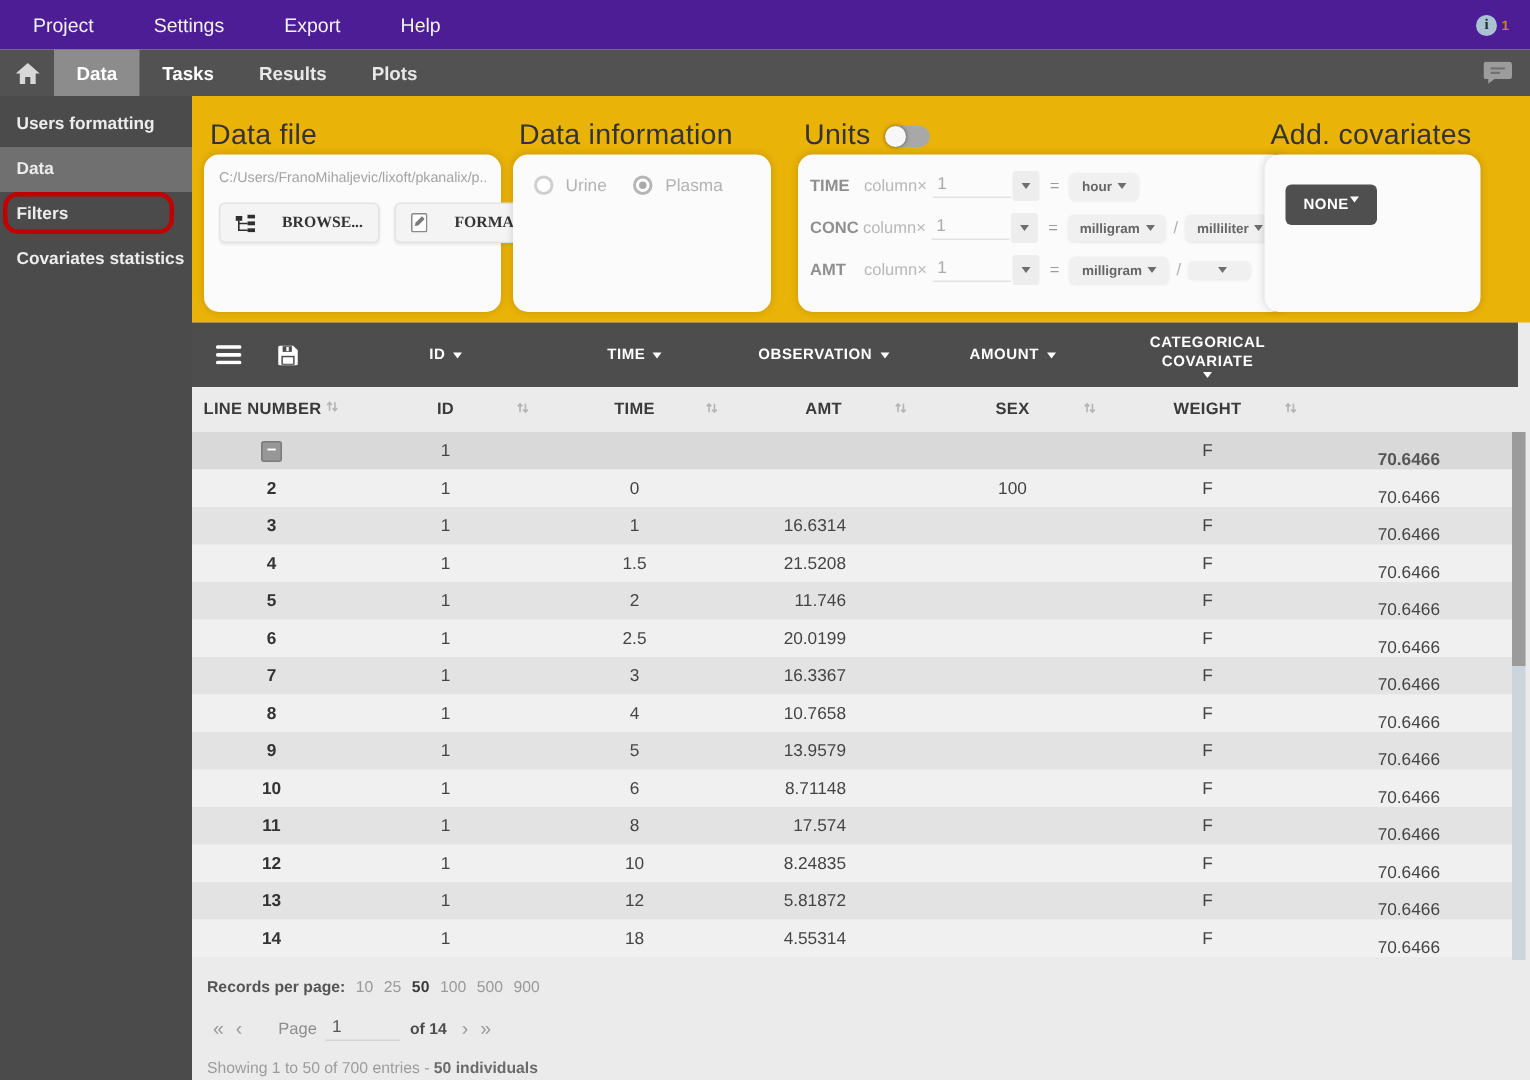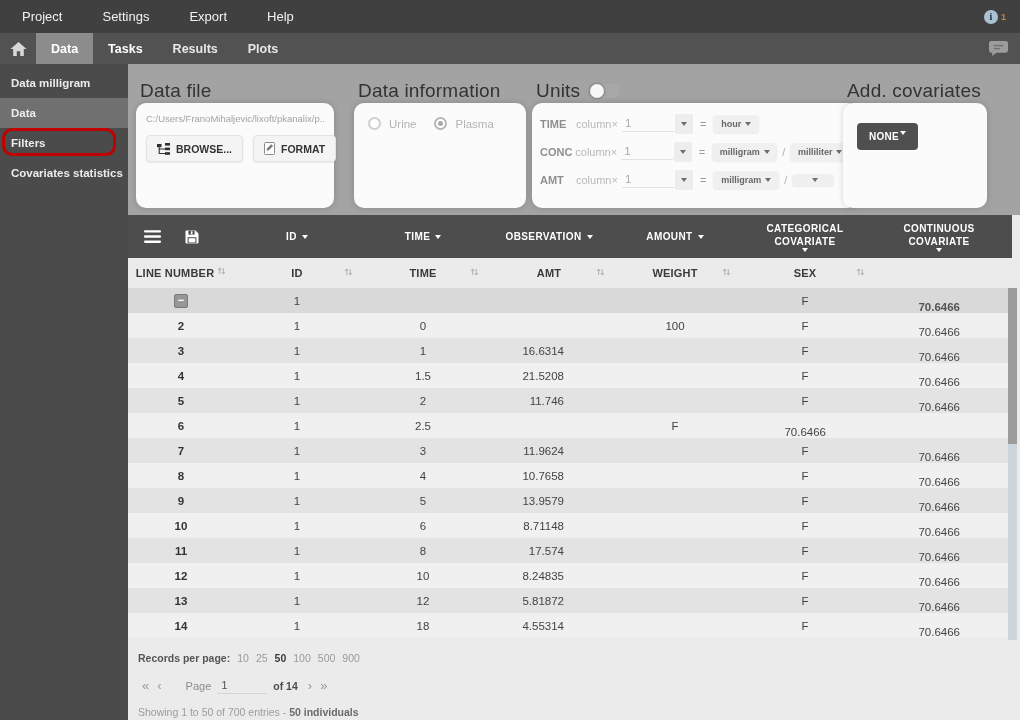--- a/index.html
+++ b/index.html
@@ -1,20 +1,20 @@
 <!DOCTYPE html>
 <html><head>
 <meta charset="utf-8">
 <style>
   * { box-sizing: border-box; margin: 0; padding: 0; }
   html,body { width:1020px; height:720px; overflow:hidden; }
   body { font-family:"Liberation Sans", sans-serif; background:#ebebeb; font-size:12px; }
 
   
-  .menubar { height:33px; background:#404040; display:flex; align-items:center; color:#f2f2f2; }
+  .menubar { height:33px; background:#4c1d95; display:flex; align-items:center; color:#f2f2f2; }
   .menubar .menu-item { padding:0 18px; margin-left:4px; font-size:13px; cursor:pointer; }
   .menubar-right { margin-left:auto; margin-right:14px; display:flex; align-items:center; gap:3px; }
   .info-circle { width:14px; height:14px; border-radius:50%; background:#a9c3d3; color:#1d2b36;
     font-size:10px; font-weight:bold; display:flex; align-items:center; justify-content:center; font-family:"Liberation Serif",serif; }
   .info-count { color:#c8862b; font-size:9px; font-weight:bold; }
 
   
   .tabbar { height:31px; background:#525252; display:flex; align-items:stretch; color:#e8e8e8; }
   .home-btn { width:36px; display:flex; align-items:center; justify-content:center; cursor:pointer; }
   .tab { padding:0 15px; display:flex; align-items:center; font-size:12.5px; font-weight:600; cursor:pointer; }
@@ -26,35 +26,35 @@
   .shell { display:flex; height:656px; }
   .sidebar { width:128px; background:#4b4b4b; flex:none; padding-top:4px; }
   .side-item { height:30px; display:flex; align-items:center; padding-left:11px; color:#ececec;
     font-size:11.5px; font-weight:700; cursor:pointer; position:relative; }
   .side-item.active { background:#707070; }
   .annotation { position:absolute; left:2px; top:0px; width:114px; height:28px;
     border:3px solid #c10000; border-radius:10px; pointer-events:none; }
   .main { flex:1; display:flex; flex-direction:column; background:#ebebeb; }
 
   
-  .cards-strip { height:151px; background:#a3a3a3; position:relative; flex:none;padding-left:32px; }
+  .cards-strip { height:151px; background:#eab308; position:relative; flex:none;padding-left:32px; }
   .section { position:absolute; top:15px; }
   .section-title { font-size:19px; color:#333; letter-spacing:0.2px; padding-left:4px; height:24px; display:flex; align-items:center; gap:10px; }
   .card { background:#fbfbfb; border-radius:10px; box-shadow:0 0 6px rgba(0,0,0,0.16); height:105px; }
   .sec-datafile { left:8px; width:198px; }
-  .sec-datainfo { left:226px; width:172px; }
+  .sec-datainfo { left:214px; width:172px; }
   .sec-units { left:404px; width:326px; }
   .sec-addcov { left:715px; width:144px; }
 
   .datafile-card { padding:10px 10px 0 10px; }
   .file-path { font-size:9.5px; color:#a3a3a3; white-space:nowrap; overflow:hidden; }
   .file-buttons { display:flex; gap:10px; margin-top:11px; }
   .lt-btn { background:#f4f4f4; border:1px solid #e3e3e3; border-radius:4px; padding:6px 10px;
-    font-size:10.5px; font-weight:700; color:#333; display:flex; align-items:center; gap:6px; cursor:pointer;
-    box-shadow:0 1px 2px rgba(0,0,0,0.08); font-family:Liberation Sans, sans-serif; }
+    font-size:10.5px; font-weight:700; color:#333; display:flex; align-items:center; gap:18px; cursor:pointer;
+    box-shadow:0 1px 2px rgba(0,0,0,0.08); font-family:Liberation Serif, serif; }
 
   .datainfo-card { padding:14px 10px 0 14px; }
   .radio-row { display:flex; align-items:center; gap:18px; }
   .radio-opt { display:flex; align-items:center; gap:8px; color:#b3b3b3; font-size:11.5px; }
   .radio-circle { width:13px; height:13px; border-radius:50%; border:2px solid #cfcfcf; background:#fff;
     display:flex; align-items:center; justify-content:center; }
   .radio-circle.checked { border-color:#b5b5b5; }
   .radio-dot { width:5px; height:5px; border-radius:50%; background:#a9a9a9; }
 
   .toggle { width:30px; height:14px; border-radius:8px; background:#a8a8a8; position:relative; cursor:pointer; }
@@ -159,21 +159,21 @@
         <rect x="4.5" y="3.6" width="9" height="1.3" fill="#6f6f6f"></rect>
         <rect x="4.5" y="6.4" width="6" height="1.3" fill="#6f6f6f"></rect>
       </svg>
   </span>
 </div>
 
 <div class="shell">
 
   <div class="sidebar">
     <div class="side-item">
-      <span>Data milligram</span>
+      <span>Users formatting</span>
     </div>
     <div class="side-item active">
       <span>Data</span>
     </div>
     <div class="side-item">
       <span>Filters</span>
       <span class="annotation"></span>
     </div>
     <div class="side-item">
       <span>Covariates statistics</span>
@@ -332,24 +332,20 @@
             <span class="caret white"></span>
           </div>
         <div class="gh-cell">
             <span>AMOUNT</span>
             <span class="caret white"></span>
           </div>
         <div class="gh-cell">
             <span>CATEGORICAL COVARIATE</span>
             <span class="caret white"></span>
           </div>
-        <div class="gh-cell">
-            <span>CONTINUOUS COVARIATE</span>
-            <span class="caret white"></span>
-          </div>
       </div>
 
       <div class="tgrid col-header">
         <div class="ch-cell">
             <span>LINE NUMBER</span>
           <svg class="sort-inline" width="9" height="10" viewBox="0 0 10 10" fill="none" stroke="#b5b5b5" stroke-width="1.2">
               <path d="M3 2.2 V8.2 M1.3 3.8 L3 2 4.7 3.8"></path>
               <path d="M7 7.8 V1.8 M5.3 6.2 L7 8 8.7 6.2"></path>
             </svg>
           </div>
@@ -368,28 +364,28 @@
             </svg>
           </div>
         <div class="ch-cell">
             <span>AMT</span>
           <svg class="sort-abs" width="9" height="10" viewBox="0 0 10 10" fill="none" stroke="#b5b5b5" stroke-width="1.2">
               <path d="M3 2.2 V8.2 M1.3 3.8 L3 2 4.7 3.8"></path>
               <path d="M7 7.8 V1.8 M5.3 6.2 L7 8 8.7 6.2"></path>
             </svg>
           </div>
         <div class="ch-cell">
-            <span>WEIGHT</span>
+            <span>SEX</span>
           <svg class="sort-abs" width="9" height="10" viewBox="0 0 10 10" fill="none" stroke="#b5b5b5" stroke-width="1.2">
               <path d="M3 2.2 V8.2 M1.3 3.8 L3 2 4.7 3.8"></path>
               <path d="M7 7.8 V1.8 M5.3 6.2 L7 8 8.7 6.2"></path>
             </svg>
           </div>
         <div class="ch-cell">
-            <span>SEX</span>
+            <span>WEIGHT</span>
           <svg class="sort-abs" width="9" height="10" viewBox="0 0 10 10" fill="none" stroke="#b5b5b5" stroke-width="1.2">
               <path d="M3 2.2 V8.2 M1.3 3.8 L3 2 4.7 3.8"></path>
               <path d="M7 7.8 V1.8 M5.3 6.2 L7 8 8.7 6.2"></path>
             </svg>
           </div>
       </div>
 
       <div class="tbody">
           <div class="trow selected">
             <div class="tcell col-line-number">
@@ -435,29 +431,30 @@
             <div class="tcell col-time">2</div>
             <div class="tcell col-dv">11.746</div>
             <div class="tcell col-amt"></div>
             <div class="tcell col-sex">F</div>
             <div class="tcell col-weight">70.6466</div>
           </div>
           <div class="trow">
             <div class="tcell col-line-number">6</div>
             <div class="tcell col-id">1</div>
             <div class="tcell col-time">2.5</div>
+            <div class="tcell col-dv">20.0199</div>
             <div class="tcell col-amt"></div>
             <div class="tcell col-sex">F</div>
             <div class="tcell col-weight">70.6466</div>
           </div>
           <div class="trow">
             <div class="tcell col-line-number">7</div>
             <div class="tcell col-id">1</div>
             <div class="tcell col-time">3</div>
-            <div class="tcell col-dv">11.9624</div>
+            <div class="tcell col-dv">16.3367</div>
             <div class="tcell col-amt"></div>
             <div class="tcell col-sex">F</div>
             <div class="tcell col-weight">70.6466</div>
           </div>
           <div class="trow">
             <div class="tcell col-line-number">8</div>
             <div class="tcell col-id">1</div>
             <div class="tcell col-time">4</div>
             <div class="tcell col-dv">10.7658</div>
             <div class="tcell col-amt"></div>

